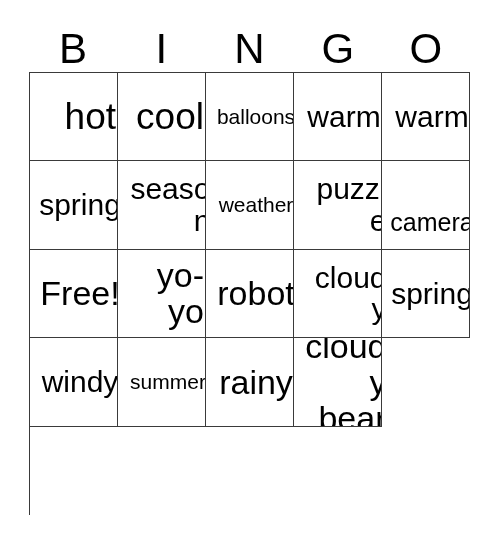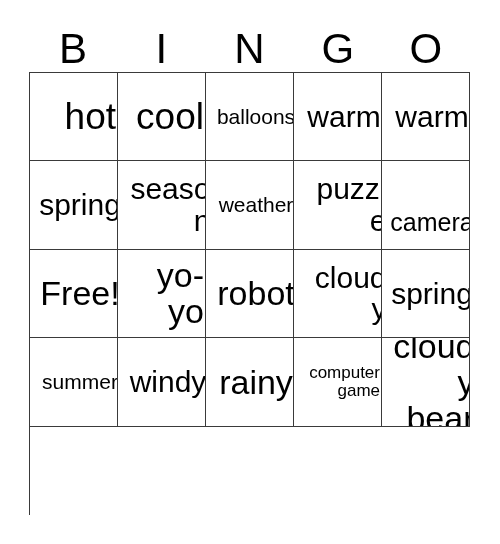--- a/index.html
+++ b/index.html
@@ -138,29 +138,26 @@
       <div class="cell">
         <span class="cell-text fs-lg">robot</span>
       </div>
       <div class="cell">
         <span class="cell-text fs-md">cloudy</span>
       </div>
       <div class="cell">
         <span class="cell-text fs-md">spring</span>
       </div>
       <div class="cell">
+        <span class="cell-text fs-md">windy</span>
+      </div>
+      <div class="cell">
         <span class="cell-text fs-xs">summer</span>
       </div>
       <div class="cell">
-        <span class="cell-text fs-md">windy</span>
-      </div>
-      <div class="cell">
         <span class="cell-text fs-lg">rainy</span>
-      </div>
-      <div class="cell">
-        <span class="cell-text fs-xxs">computer game</span>
       </div>
       <div class="cell">
         <span class="cell-text fs-lg">cloudy bear</span>
       </div>
     </div>
 
 </div>
 
 </body></html>

